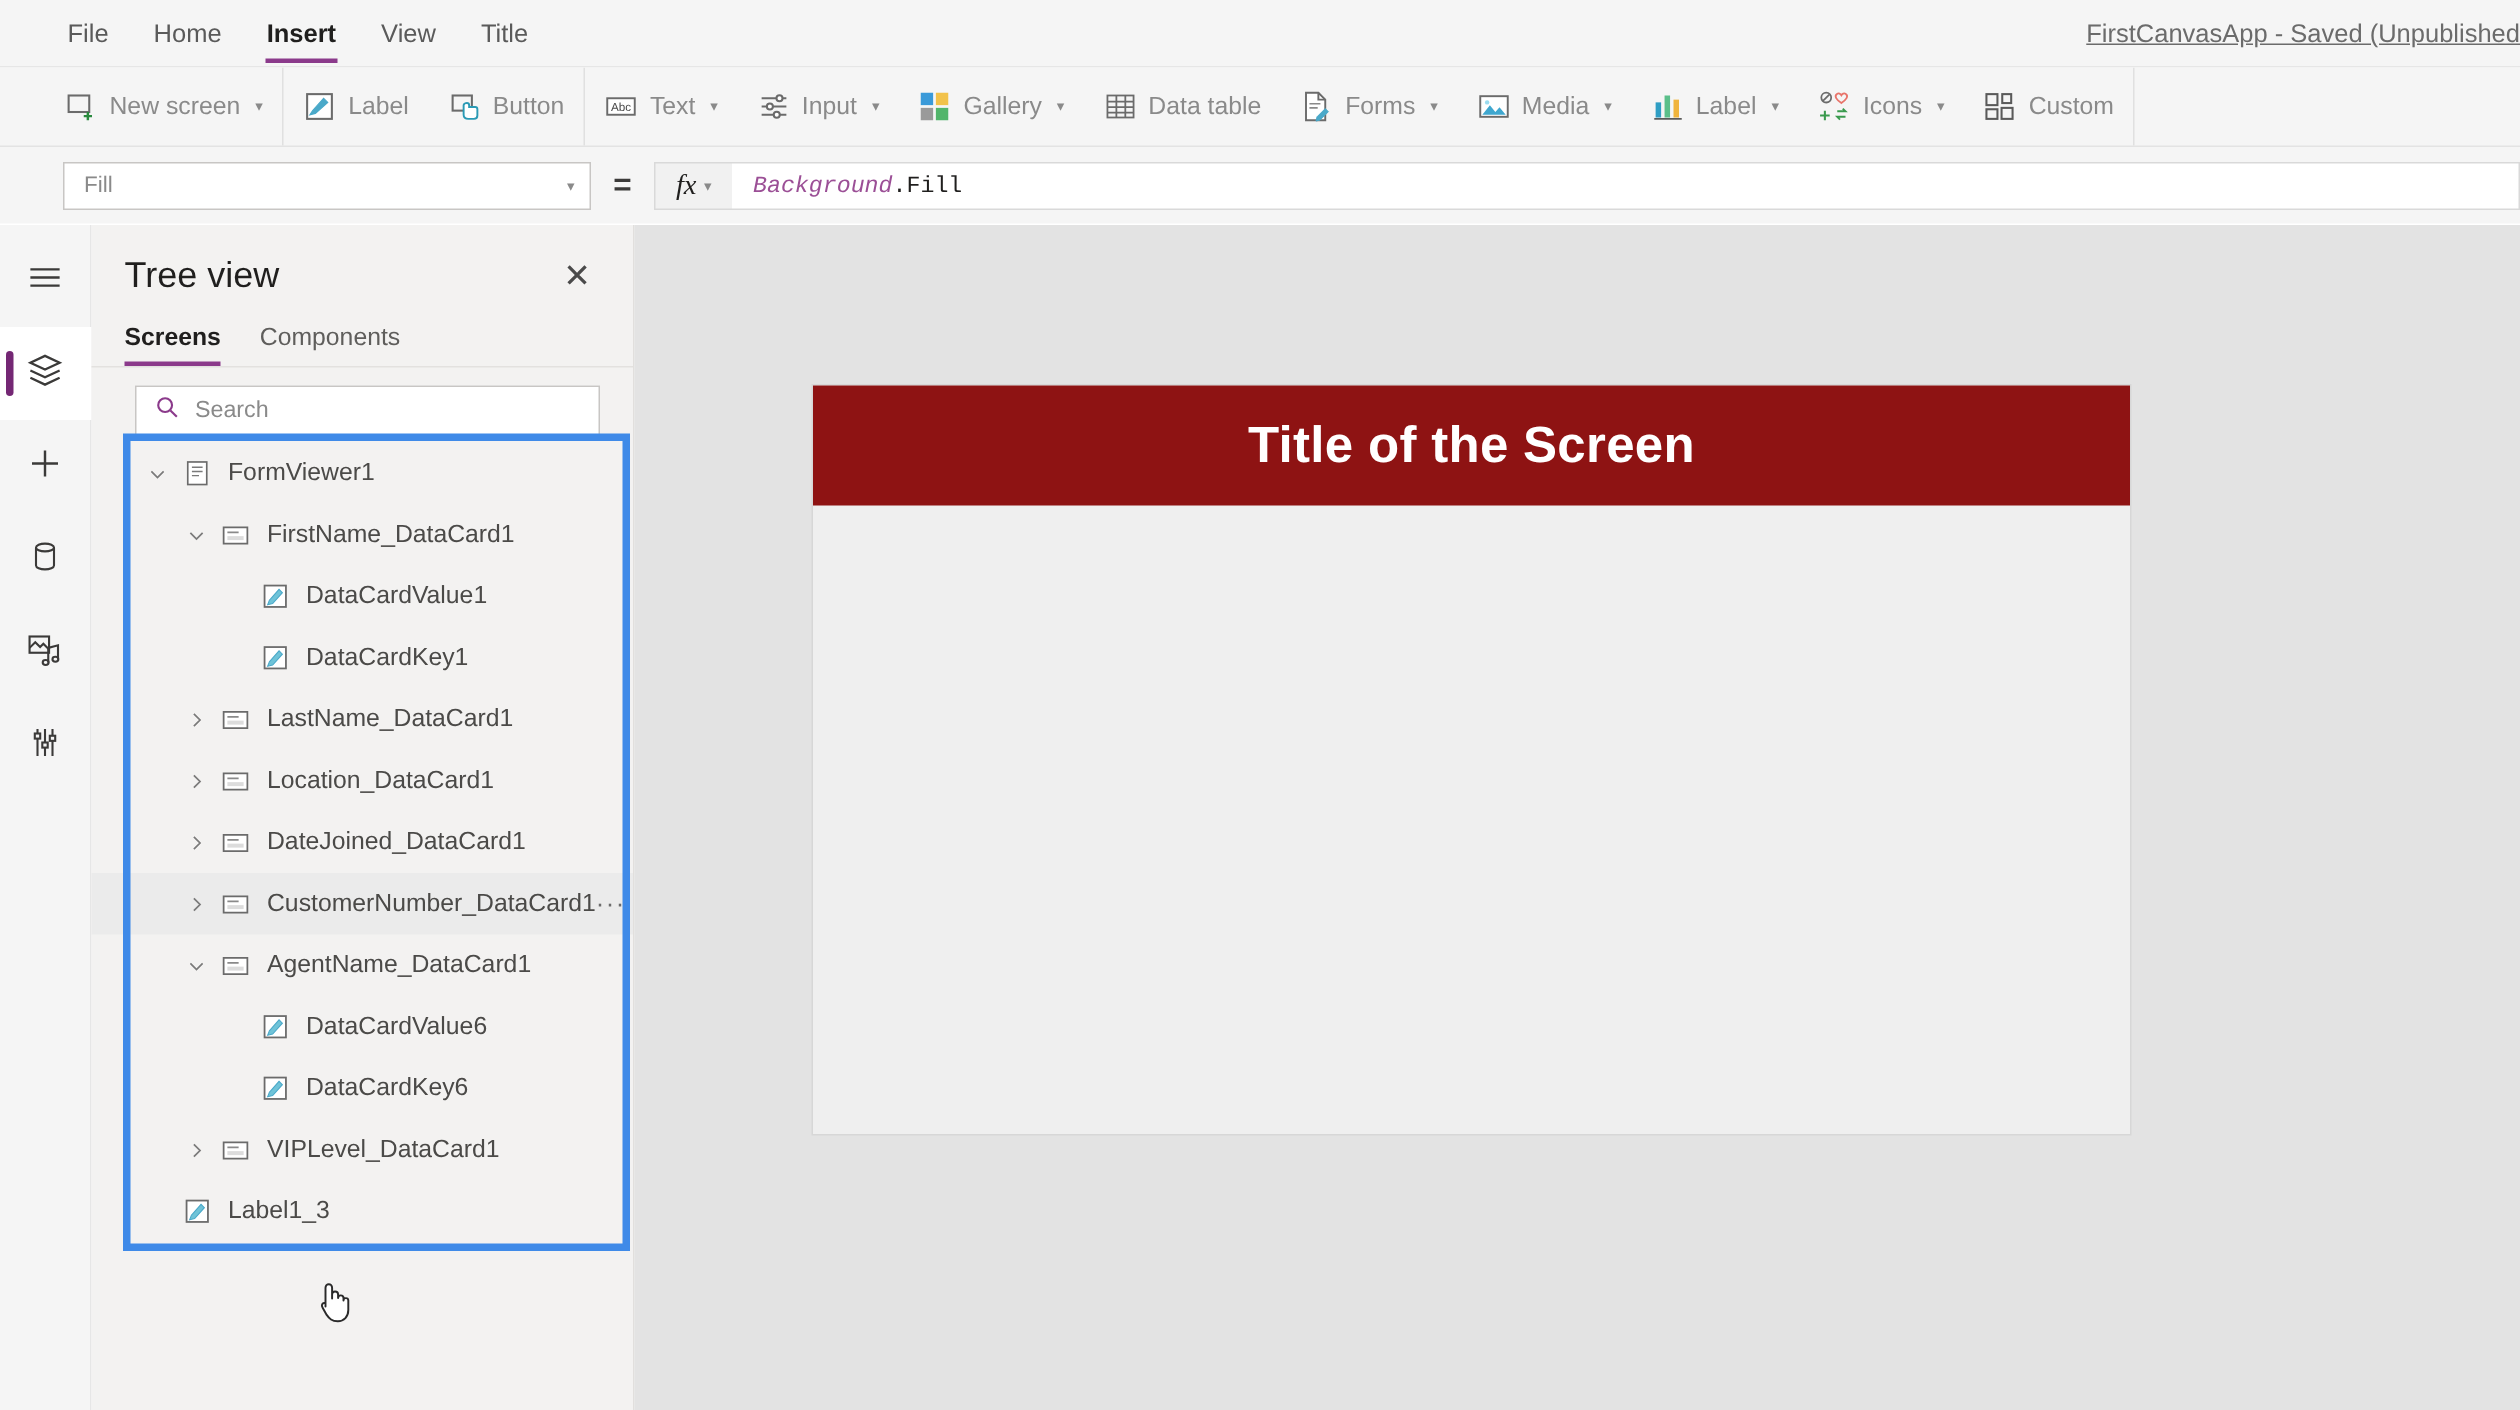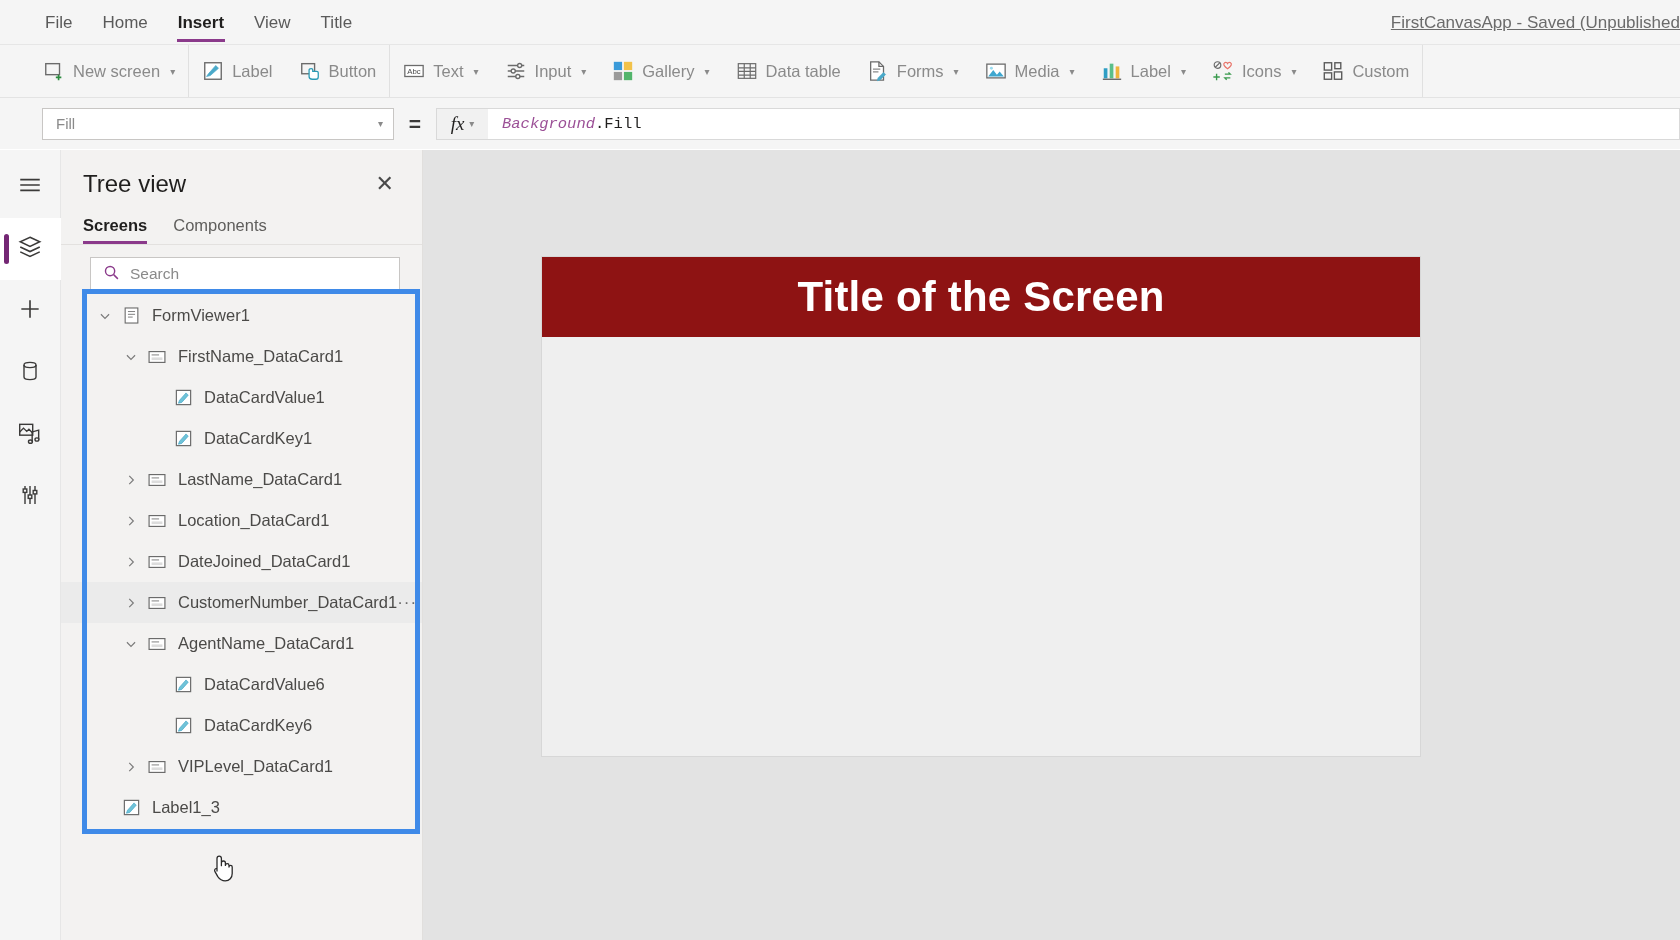--- a/index.html
+++ b/index.html
@@ -150,21 +150,21 @@
     background: #e3e3e3; overflow: hidden;
   }
   .screen {
     position: absolute; left: 119px; top: 107px; width: 878px; height: 499px;
     background: #efefef;
     box-shadow: 0 0 0 1px rgba(0,0,0,0.05);
   }
   .screen-title {
     width: 100%; height: 80px;
     display: flex; align-items: center; justify-content: center;
-    color: #ffffff; font-size: 42px; font-weight: bold;
+    color: #ffffff; font-size: 34px; font-weight: bold;
     letter-spacing: 0.2px;
   }
 </style>
 </head>
 <body>
 
 <div id="app">
 
   <div class="menubar">
     <div class="menu-items">

